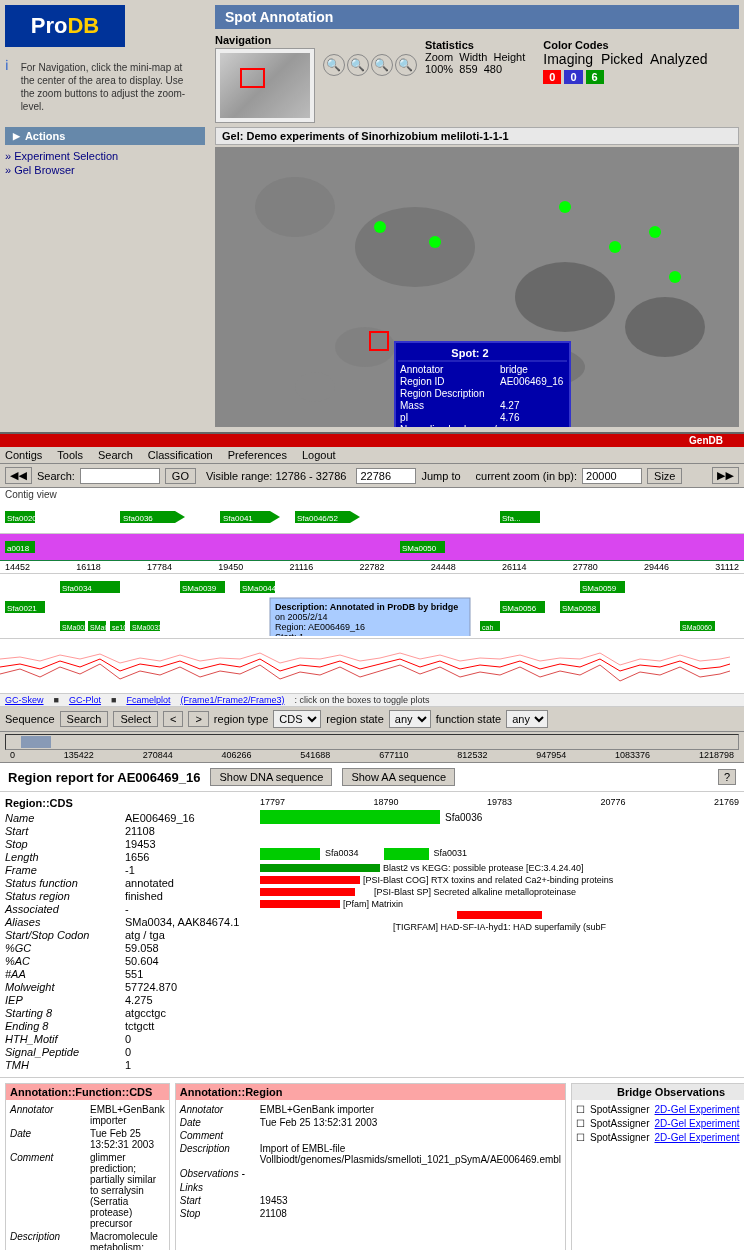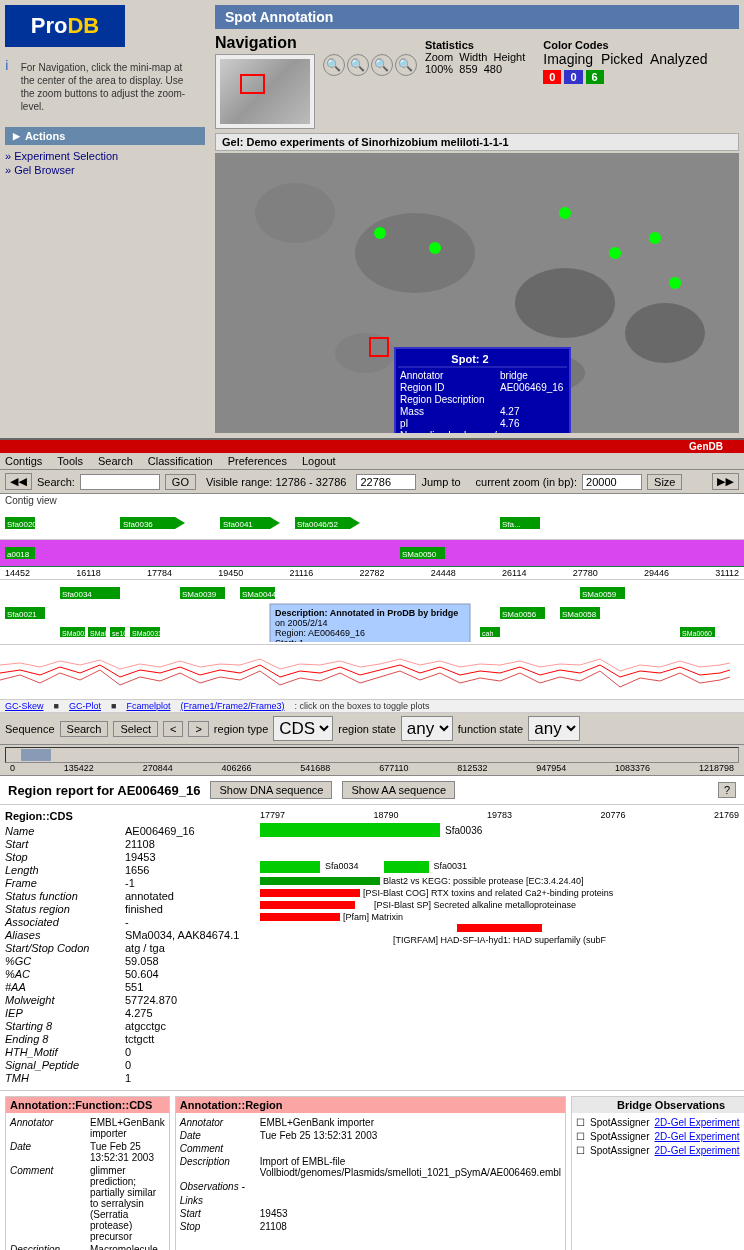--- a/index.html
+++ b/index.html
@@ -54,21 +54,21 @@
     .scale-bar { display: flex; justify-content: space-between; padding: 1px 5px; font-size: 9px; background: white; border-bottom: 1px solid #ccc; }
 
     
     .plot-area { background: white; height: 55px; border-bottom: 1px solid #ccc; position: relative; overflow: hidden; }
     .plot-labels { display: flex; gap: 10px; font-size: 9px; color: #333; padding: 1px 5px; border-bottom: 1px solid #ccc; background: #f0f0f0; }
     .plot-link { color: blue; text-decoration: underline; cursor: pointer; }
 
     
     .seq-search-bar { display: flex; align-items: center; gap: 5px; padding: 3px 5px; background: #d4d0c8; border-bottom: 1px solid #888; }
     .seq-label { font-size: 11px; }
-    .seq-select { border: 1px solid #888; padding: 1px; font-size: 17px; }
+    .seq-select { border: 1px solid #888; padding: 1px; font-size: 11px; }
     .nav-positions { display: flex; justify-content: space-between; padding: 0 5px; font-size: 9px; }
 
     
     .bottom-section { background: white; width: 100%; padding: 0; }
     .region-report-header { display: flex; align-items: center; gap: 10px; padding: 5px 8px; border-bottom: 1px solid #ccc; }
     .region-report-title { font-size: 13px; font-weight: bold; }
     .show-btn { background: #d4d0c8; border: 1px solid #888; padding: 2px 8px; font-size: 11px; cursor: pointer; }
     .help-btn { background: #d4d0c8; border: 1px solid #888; padding: 1px 5px; font-size: 11px; cursor: pointer; margin-left: auto; }
 
     .region-content { display: flex; gap: 5px; padding: 5px; }
@@ -124,21 +124,21 @@
       <a href="#">Gel Browser</a>
     </div>
   </div>
 
   <div class="right-panel">
     <div class="spot-annotation-title">Spot Annotation</div>
 
     <div style="display:flex;gap:8px;align-items:flex-start;margin-bottom:4px;">
 
       <div style="flex-shrink:0;">
-        <div class="navigation-label" style="font-size:16px;font-weight:bold;margin-bottom:2px;">Navigation</div>
+        <div class="navigation-label" style="font-size:11px;font-weight:bold;margin-bottom:2px;">Navigation</div>
         <div class="minimap-box">
           <div class="minimap-inner" style="background:#bbb;position:relative;">
             <div style="position:absolute;top:0;left:0;width:100%;height:100%;background:linear-gradient(135deg,#ccc 0%,#999 50%,#bbb 100%);"></div>
             <div class="minimap-red-box"></div>
           </div>
         </div>
       </div>
 
       <div style="display:flex;align-items:center;gap:2px;margin-top:20px;">
         <div class="zoom-btn-circle" style="font-size:12px;">🔍</div>

